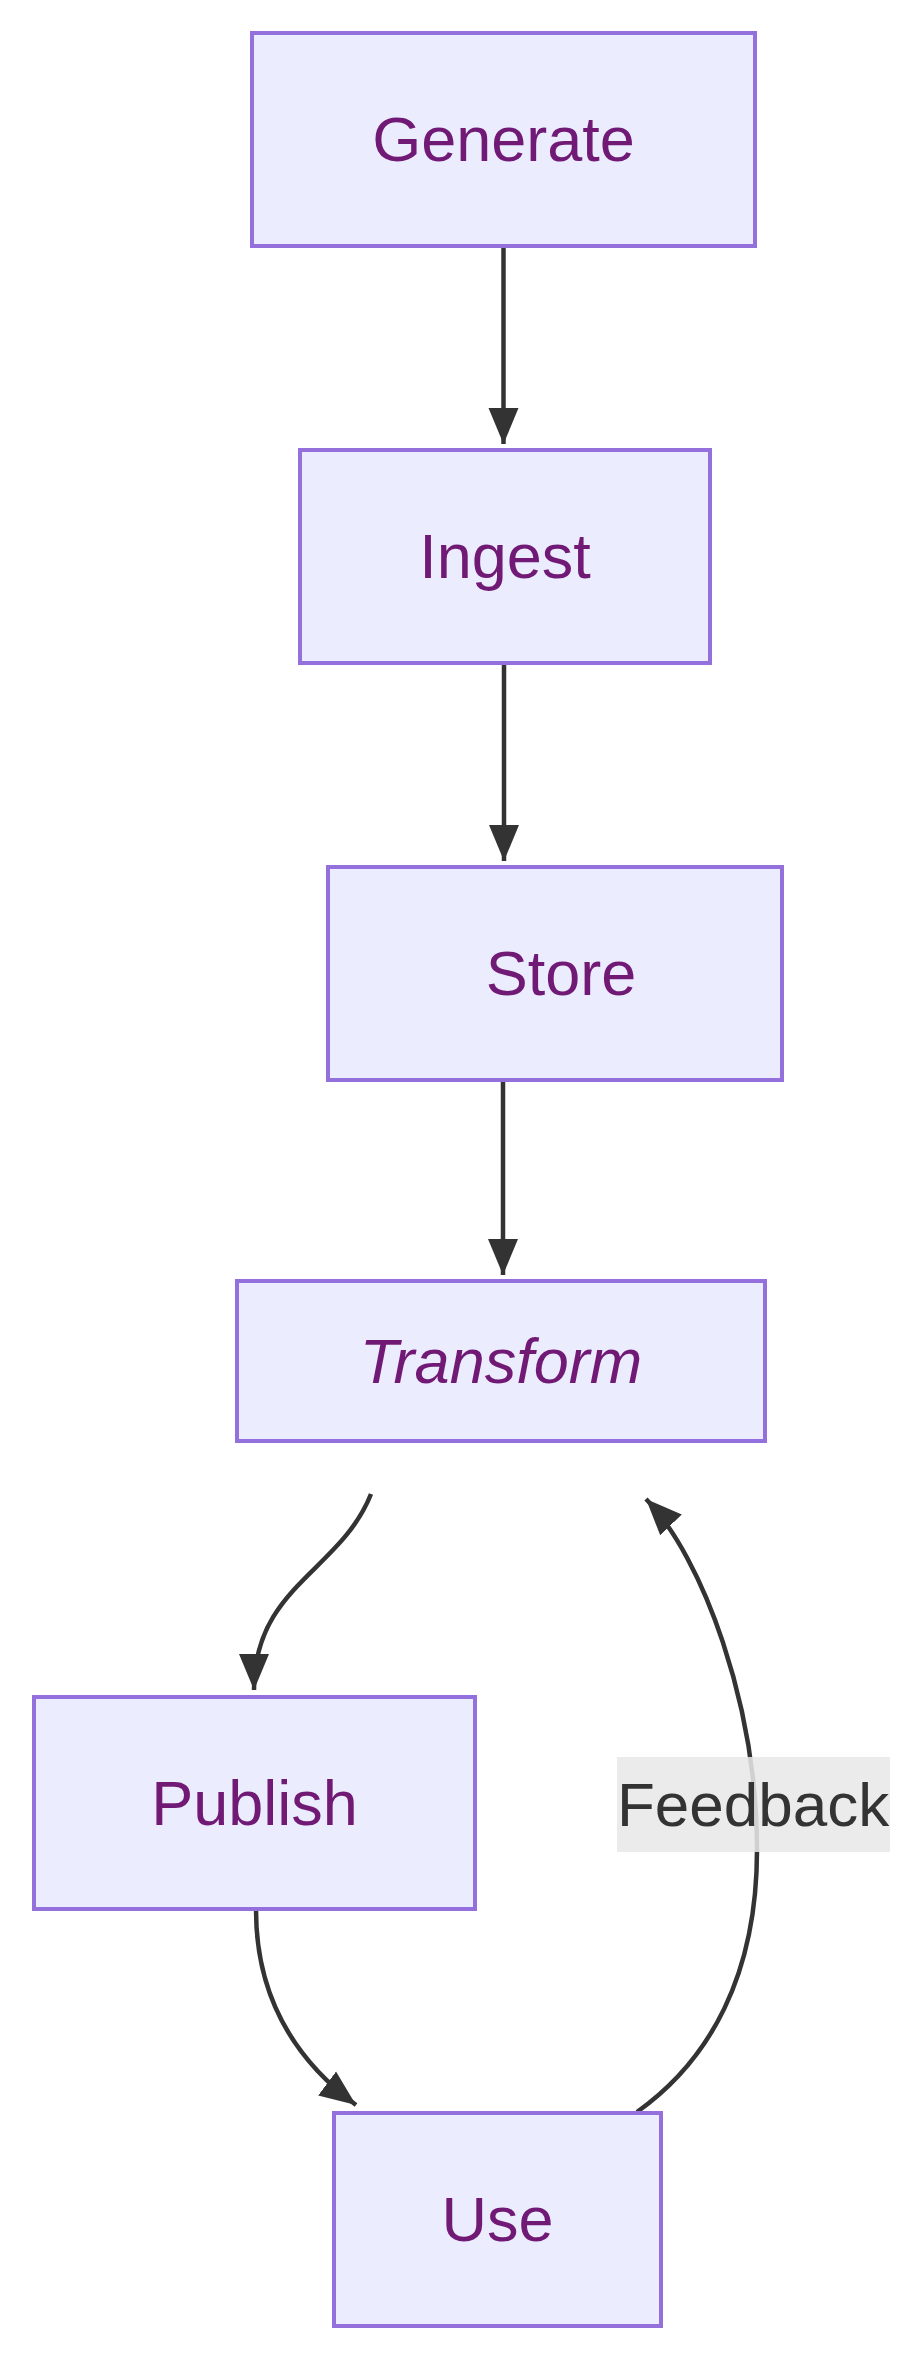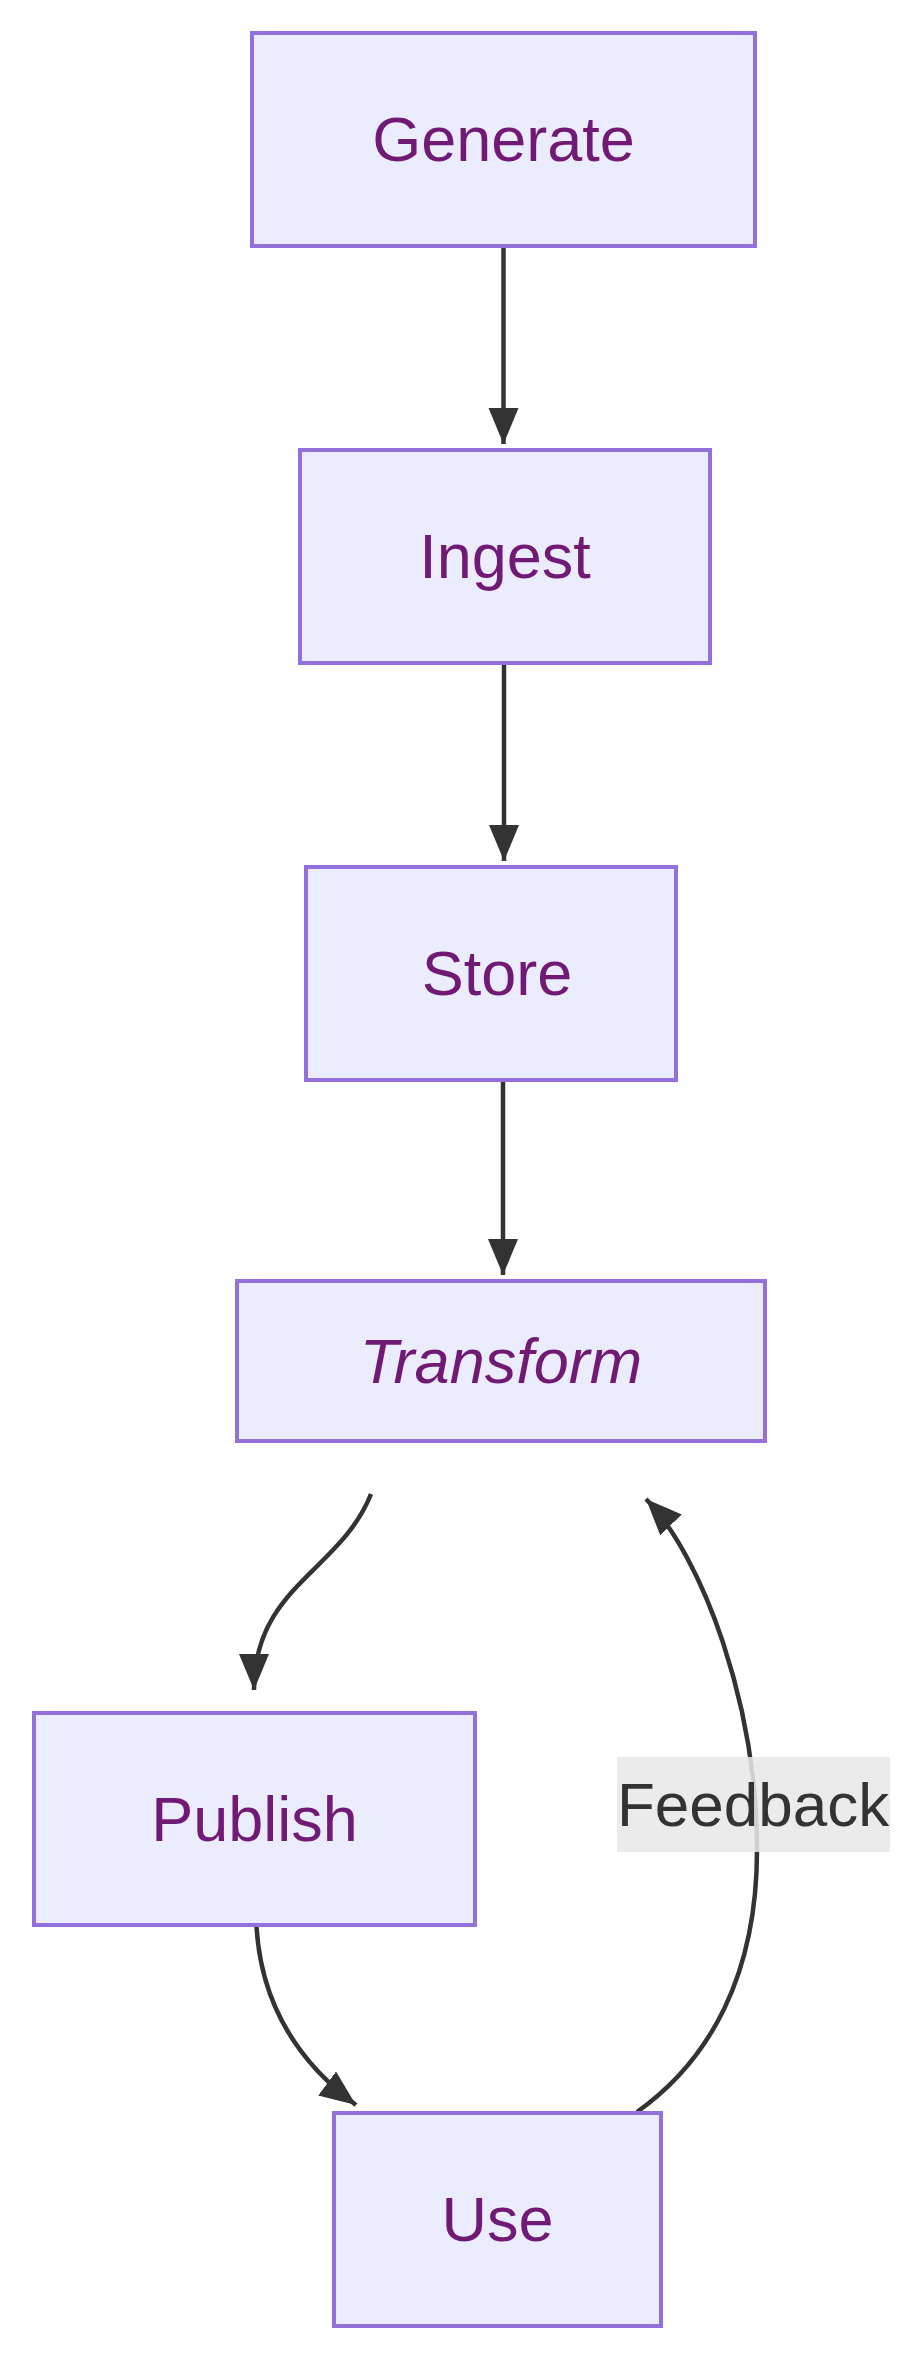--- a/index.html
+++ b/index.html
@@ -29,23 +29,23 @@
     display: flex;
     align-items: center;
     justify-content: center;
     color: #701a75;
     font-size: 63px;
     line-height: 1;
     white-space: nowrap;
   }
   #n-generate  { left: 250px; top: 31px;   width: 507px; height: 217px; }
   #n-ingest    { left: 298px; top: 448px;  width: 414px; height: 217px; }
-  #n-store     { left: 304px; top: 865px;  width: 374px; height: 217px; padding-left: 12px; }
+  #n-store     { left: 326px; top: 865px;  width: 458px; height: 217px; padding-left: 12px; }
   #n-transform { left: 235px; top: 1279px; width: 532px; height: 164px; font-style: italic; }
-  #n-publish   { left: 32px;  top: 1695px; width: 445px; height: 216px; margin-top: 16px; }
+  #n-publish   { left: 32px;  top: 1695px; width: 445px; height: 216px; }
   #n-use       { left: 332px; top: 2111px; width: 331px; height: 217px; }
   .edge-label {
     position: absolute;
     left: 617px; top: 1757px;
     width: 273px; height: 95px;
     background: rgba(232, 232, 232, 0.87);
     display: flex;
     align-items: center;
     justify-content: flex-start;
     color: #333333;

